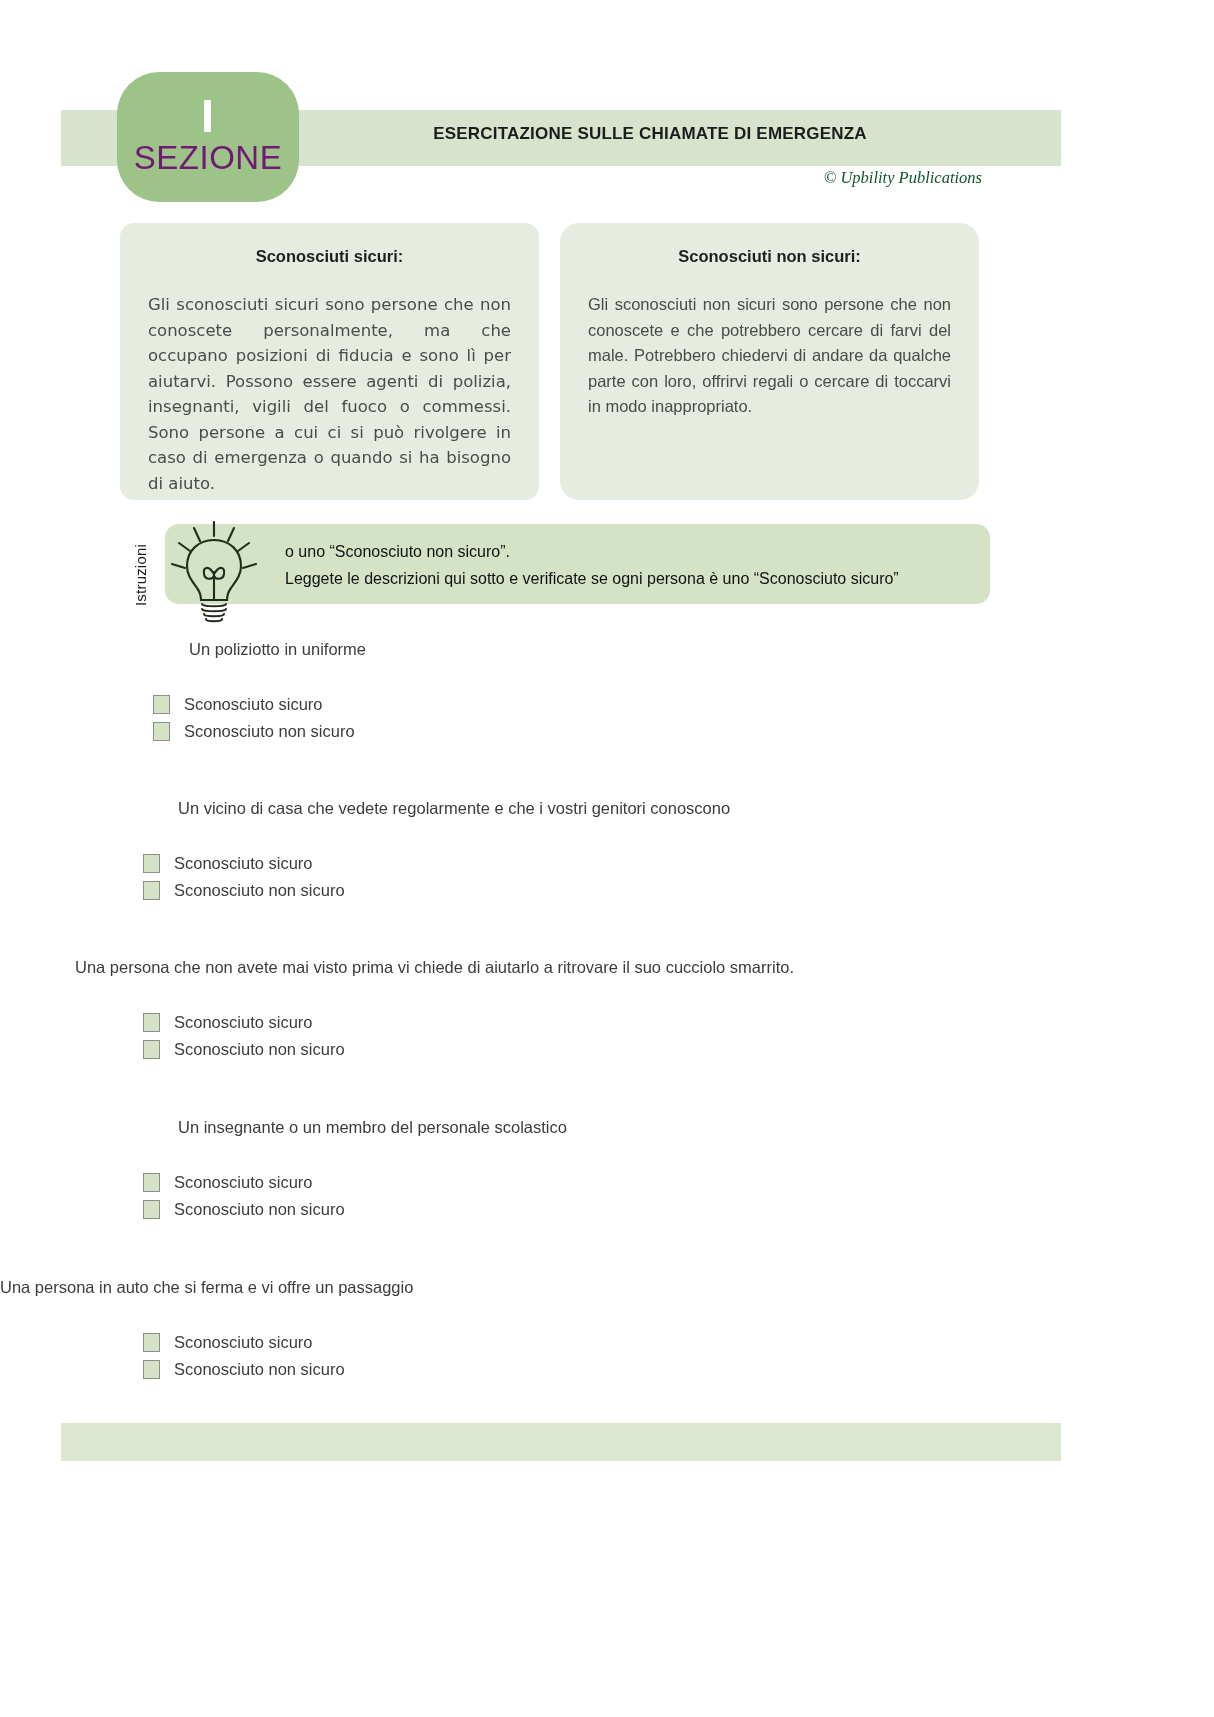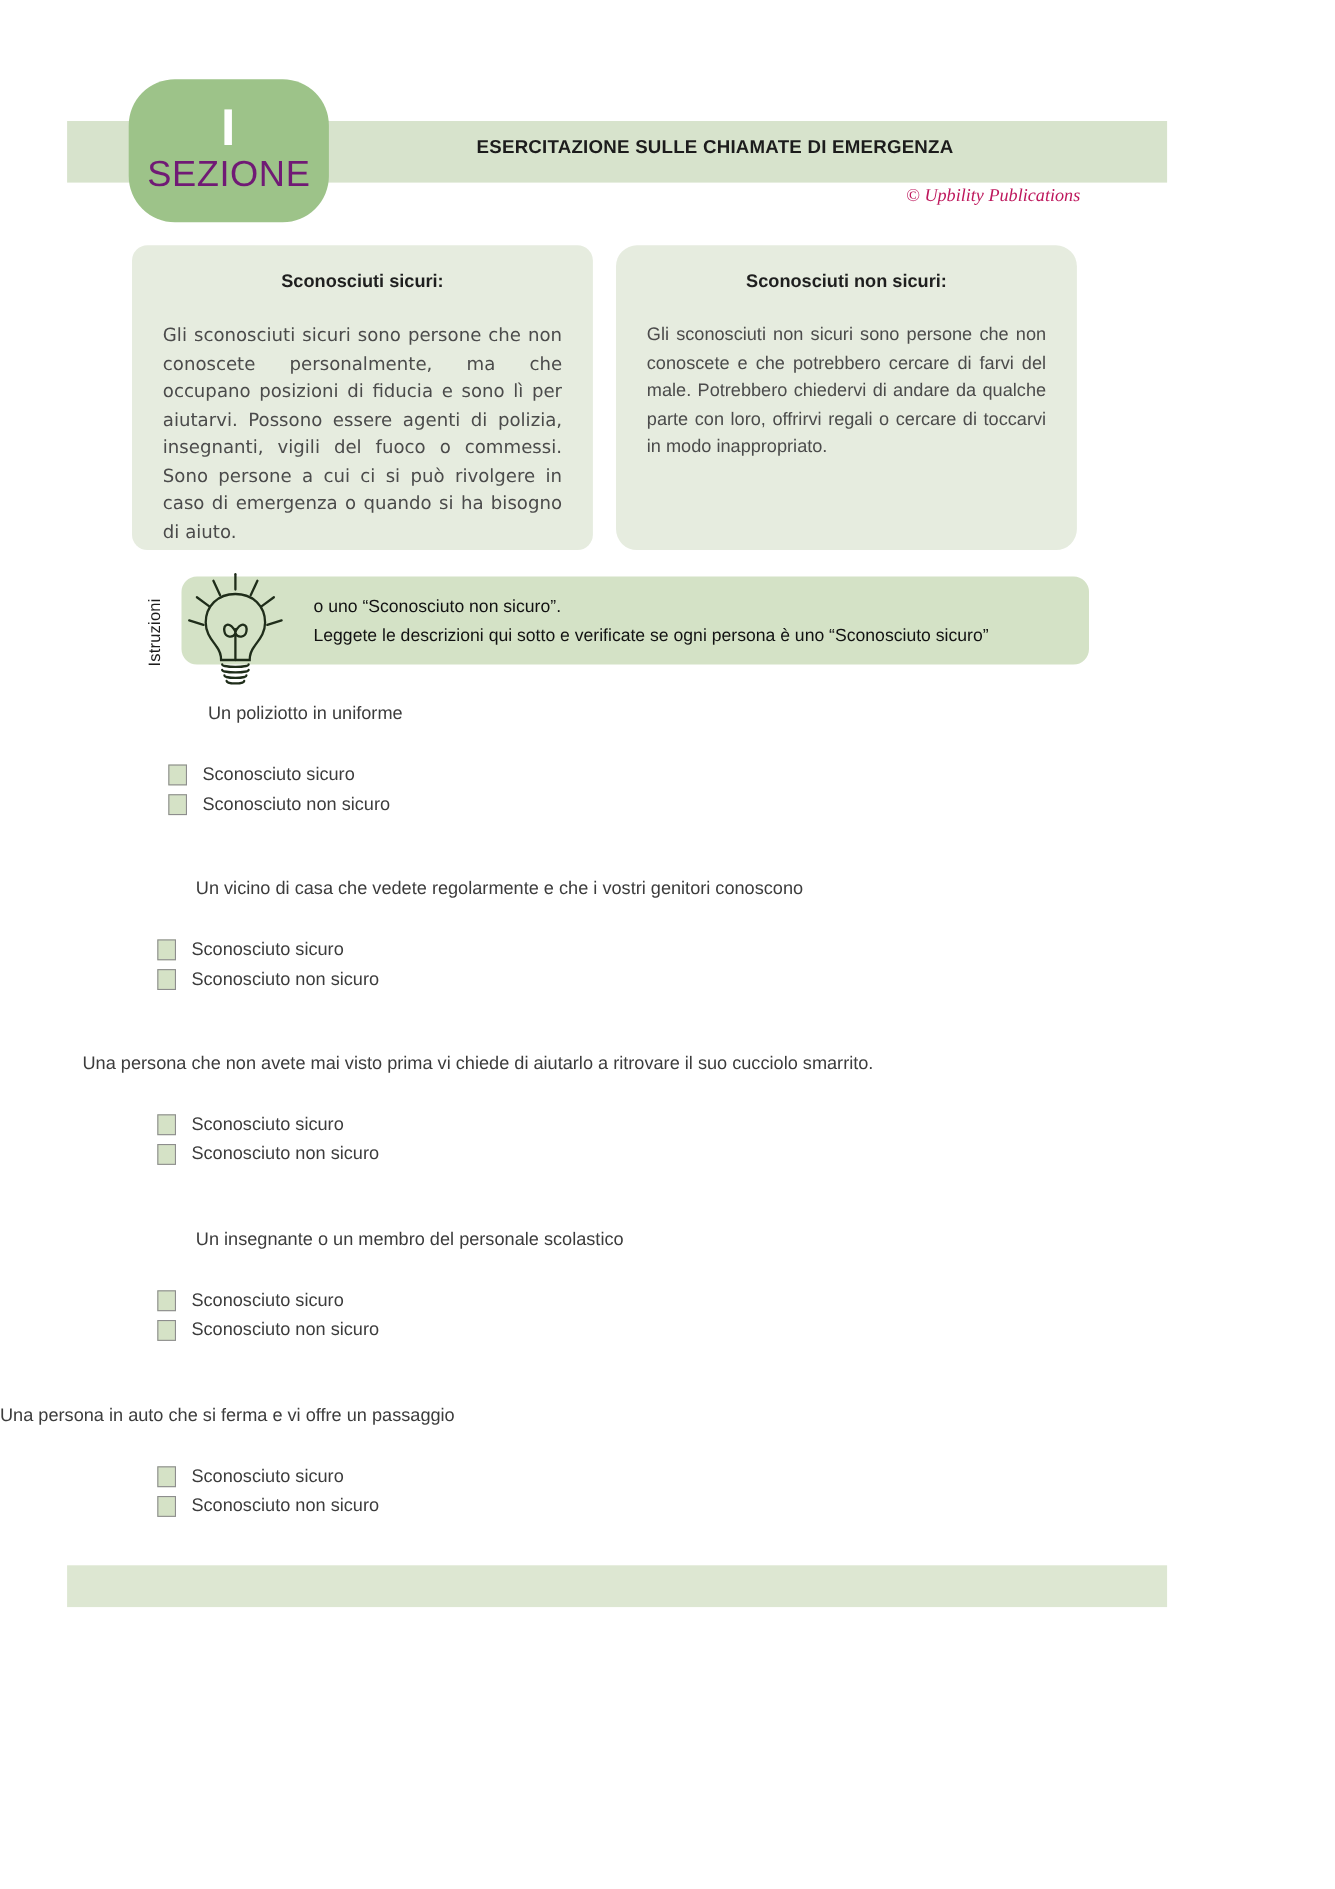--- a/index.html
+++ b/index.html
@@ -32,21 +32,21 @@
   .section-numeral{
     color:#ffffff;font-size:47px;font-weight:700;line-height:.95;
     letter-spacing:1px;
   }
   .section-word{
     color:#701a75;font-size:33px;font-weight:400;line-height:1;
     letter-spacing:.5px;margin-top:2px;
   }
   .copyright{
     position:absolute;right:232px;top:168px;
-    font-size:16.5px;font-style:italic;color:#be185d;
+    font-size:16.5px;font-style:italic;color:#14532d;
     font-family:"Liberation Serif","DejaVu Serif",serif;
     white-space:nowrap;
   }
 
   
   .info-box{
     position:absolute;top:223px;width:419px;height:277px;
     background:#e6ecdf;border-radius:14px;box-sizing:border-box;
     padding:24px 28px 30px 28px;
   }

